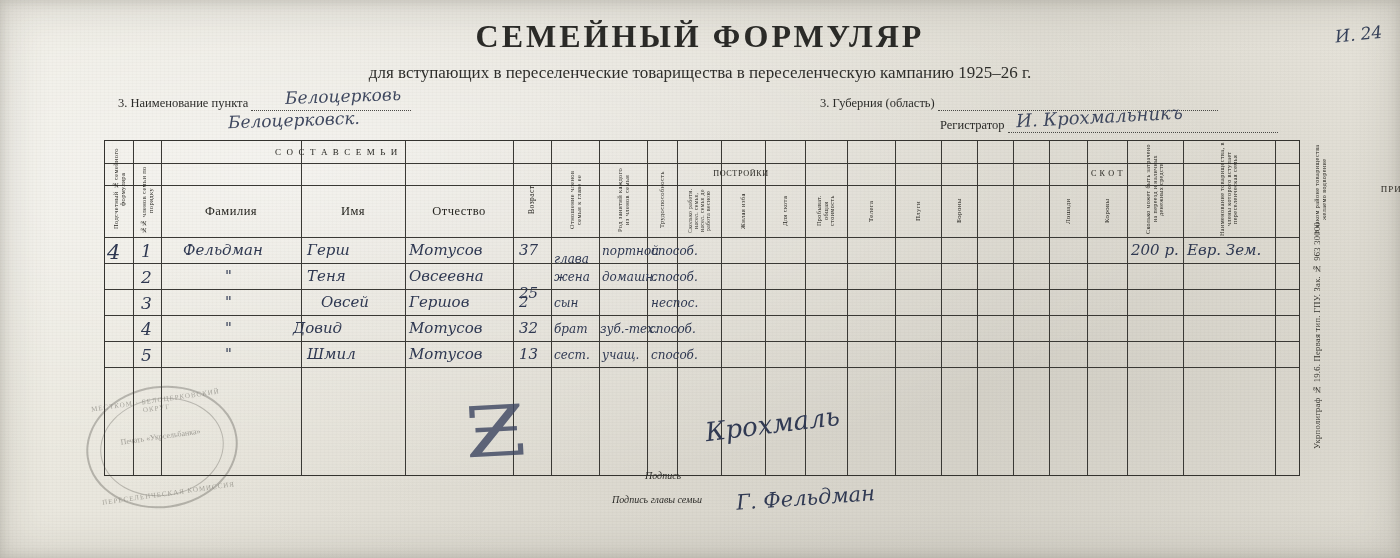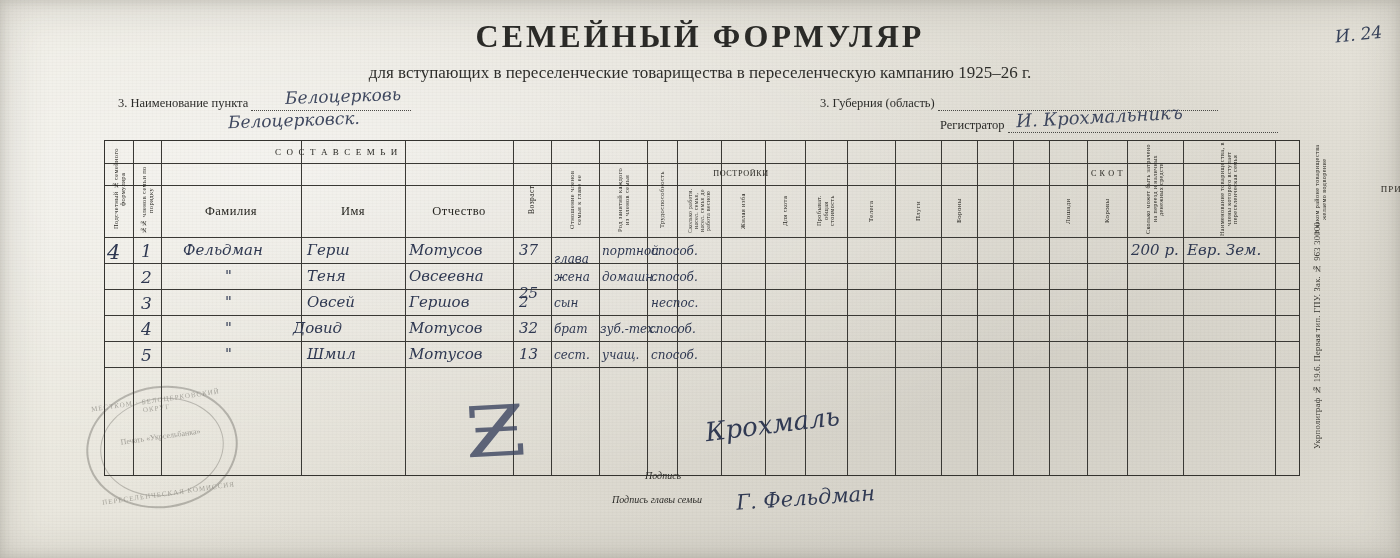--- a/index.html
+++ b/index.html
@@ -333,21 +333,21 @@
     <div class="cellink" style="left:120px; top:126px;">"</div>
     <div class="cellink" style="left:202px; top:126px;">Теня</div>
     <div class="cellink" style="left:304px; top:126px;">Овсеевна</div>
     <div class="cellink" style="left:414px; top:143px;">25</div>
     <div class="cellink sm" style="left:449px; top:129px;">жена</div>
     <div class="cellink sm" style="left:497px; top:129px;">домашн.</div>
     <div class="cellink sm" style="left:546px; top:129px;">способ.</div>
 
     <div class="cellink" style="left:36px; top:152px; font-size:17px;">3</div>
     <div class="cellink" style="left:120px; top:152px;">"</div>
-    <div class="cellink" style="left:202px; top:152px;">Овсей</div>
+    <div class="cellink" style="left:216px; top:152px;">Овсей</div>
     <div class="cellink" style="left:304px; top:152px;">Гершов</div>
     <div class="cellink" style="left:414px; top:152px;">2</div>
     <div class="cellink sm" style="left:449px; top:155px;">сын</div>
     <div class="cellink sm" style="left:497px; top:155px;"></div>
     <div class="cellink sm" style="left:546px; top:155px;">неспос.</div>
 
     <div class="cellink" style="left:36px; top:178px; font-size:17px;">4</div>
     <div class="cellink" style="left:120px; top:178px;">"</div>
     <div class="cellink" style="left:188px; top:178px;">Довид</div>
     <div class="cellink" style="left:304px; top:178px;">Мотусов</div>

